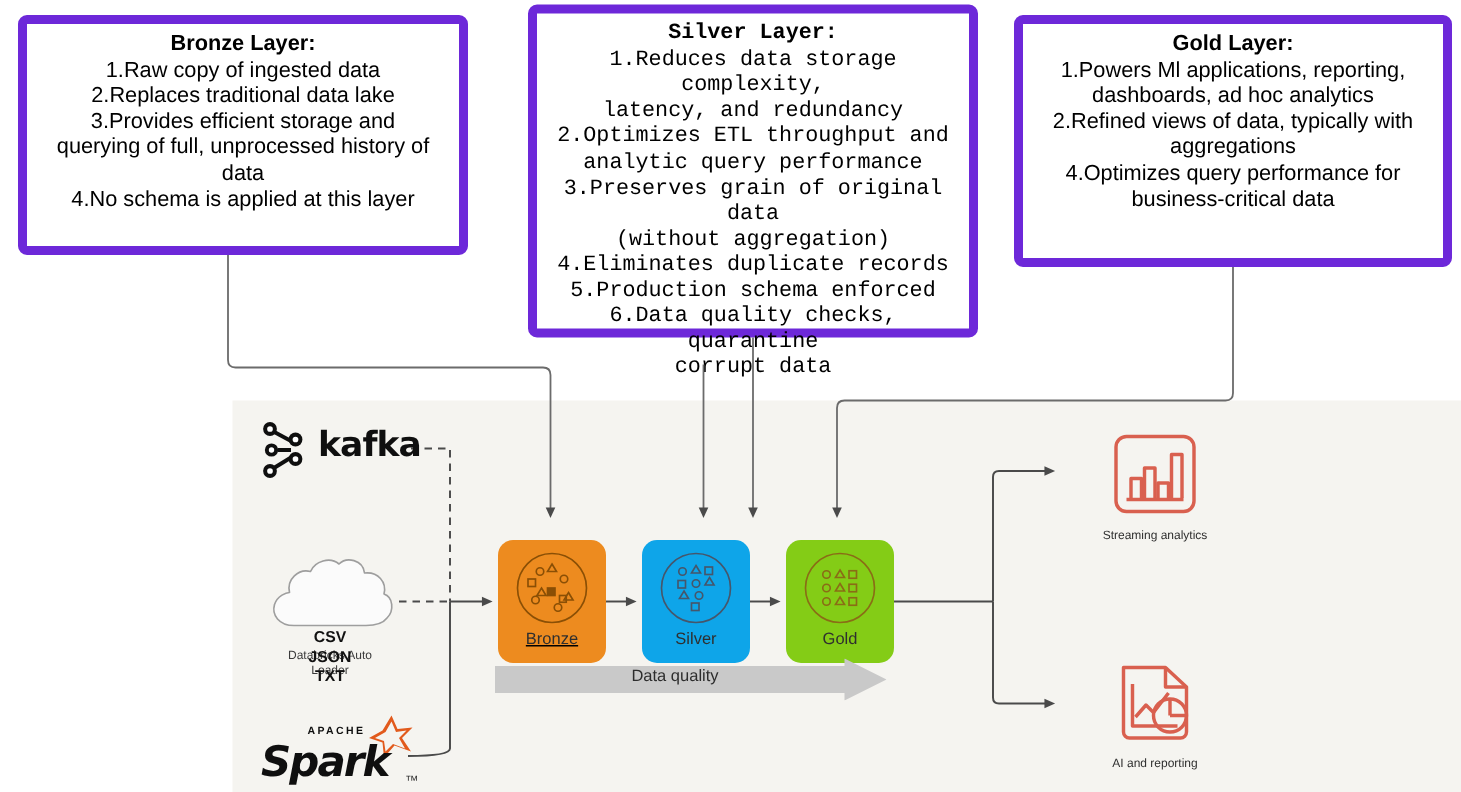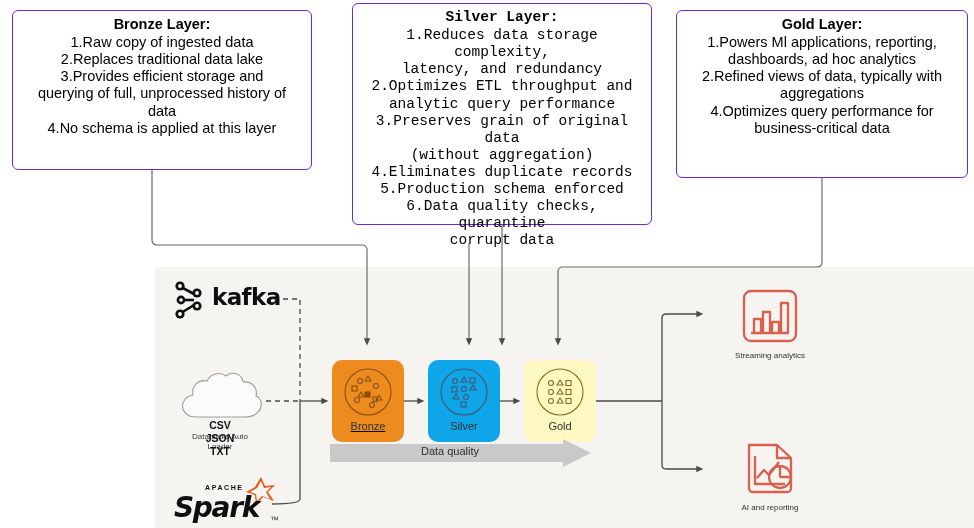--- a/index.html
+++ b/index.html
@@ -2,21 +2,21 @@
 <html><head>
 <meta charset="utf-8">
 <style>
   html,body{margin:0;padding:0;background:#ffffff;}
   body{width:974px;height:528px;position:relative;overflow:hidden;
        font-family:"Liberation Sans","DejaVu Sans",sans-serif;color:#000;}
   #stage{position:absolute;left:0;top:0;width:974px;height:528px;}
 
   
   .layerbox{position:absolute;box-sizing:border-box;background:#ffffff;
-            border:1px solid #6d28d9;border-radius:6px;
+            border:6px solid #6d28d9;border-radius:6px;
             text-align:center;color:#000;line-height:1.18;}
   .layerbox .ttl{font-weight:bold;display:block;margin-bottom:1px;}
   .layerbox .li{display:block;}
 
   #box-bronze{left:12px;top:10px;width:300px;height:160px;font-size:14.5px;padding:5px 5px 0;}
   #box-silver{left:352px;top:3px;width:300px;height:222px;font-size:14.5px;padding:5px 6px 0;font-family:Liberation Mono, monospace;}
   #box-gold{left:676px;top:10px;width:292px;height:168px;font-size:14.5px;padding:5px 5px 0;}
 
   
   #panel{position:absolute;left:155px;top:267px;width:876px;height:261px;
@@ -27,21 +27,21 @@
 
   
   .medal{position:absolute;width:72px;height:82px;border-radius:10px;
          display:flex;flex-direction:column;align-items:center;
          justify-content:flex-start;padding-top:7px;box-sizing:border-box;}
   .medal .disc{width:50px;height:50px;border-radius:50%;
                display:grid;place-items:center;}
   .medal .lbl{font-size:11px;margin-top:3px;color:#2f2f2f;}
   #medal-bronze{left:332px;top:360px;background:#ed8b1f;text-decoration:underline;}
   #medal-silver{left:428px;top:360px;background:#0ea5e9;}
-  #medal-gold{left:524px;top:360px;background:#fef9c3;}
+  #medal-gold{left:524px;top:360px;background:#84cc16;}
 
   
   #cloud{position:absolute;left:176px;top:367px;width:88px;height:62px;}
   #cloud .ctext{position:absolute;left:0;top:10px;width:88px;text-align:center;
                 font-size:10.5px;font-weight:bold;line-height:1.22;color:#111;z-index:3;margin-top:42px;}
   #cloud-caption{position:absolute;left:168px;top:432px;width:104px;text-align:center;
                  font-size:8px;color:#3b3b3b;line-height:1.3;}
 
   
   #kafka{position:absolute;left:172px;top:279px;width:120px;height:42px;}

